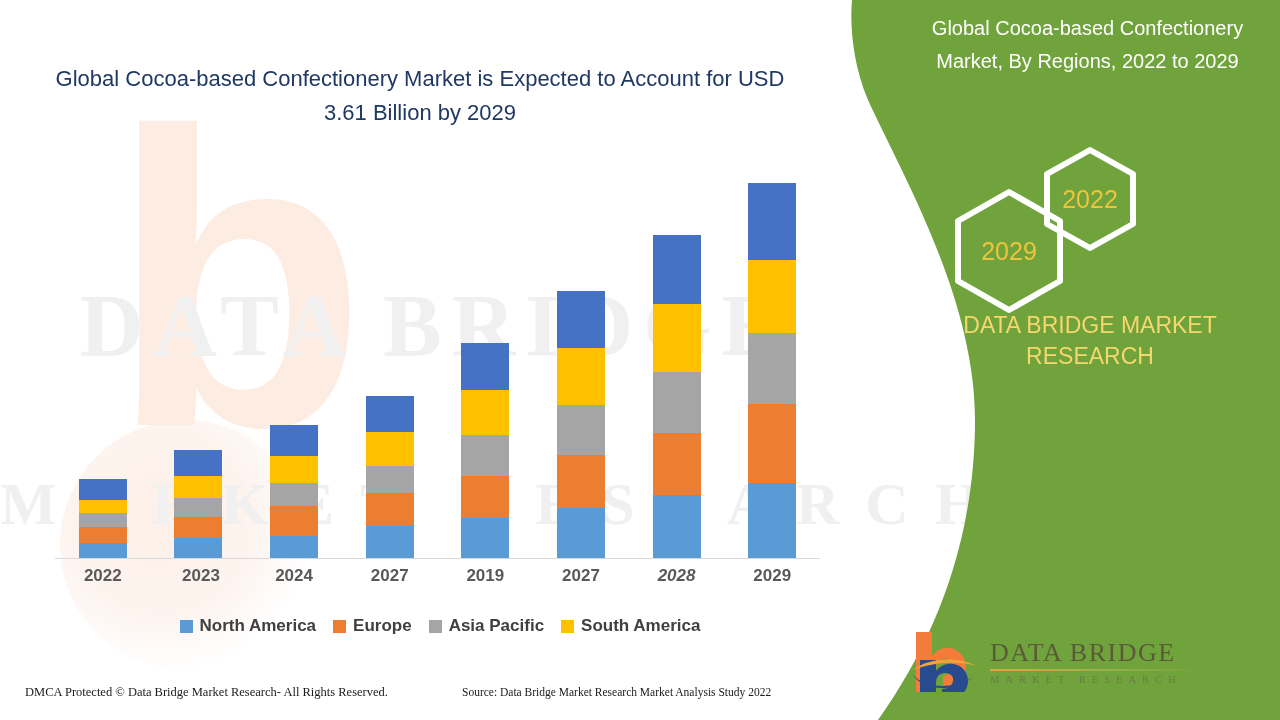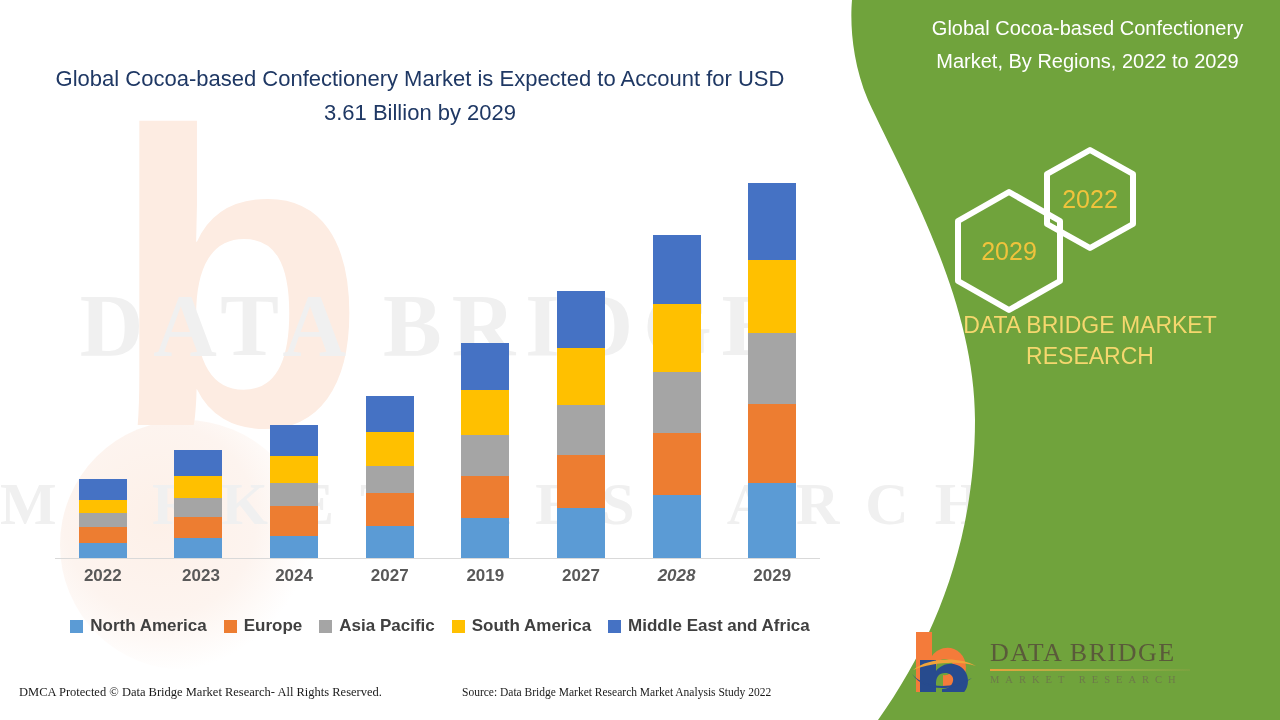--- a/index.html
+++ b/index.html
@@ -69,21 +69,21 @@
   #legend{
     position:absolute; left:55px; top:616px; width:770px;
     display:flex; justify-content:center; align-items:center; gap:17px;
   }
   .legend-item{display:flex;align-items:center;gap:7px;}
   .legend-swatch{width:13px;height:13px;display:inline-block;}
   .legend-label{font-size:17px;font-weight:700;color:#404040;white-space:nowrap;}
 
   
   #footer-dmca{
-    position:absolute; left:19px; top:685px;
+    position:absolute; left:25px; top:685px;
     font-family:"Liberation Serif", serif; font-size:12.5px; color:#1a1a1a;
   }
   #footer-source{
     position:absolute; left:462px; top:686px;
     font-family:"Liberation Serif", serif; font-size:11.5px; color:#1a1a1a;
   }
 
   
   #green-panel{
     position:absolute; left:0; top:0; width:1280px; height:720px; z-index:2;
@@ -230,24 +230,20 @@
         <span class="legend-swatch" style="background: rgb(237, 125, 49);"></span>
         <span class="legend-label">Europe</span>
       </div>
       <div class="legend-item">
         <span class="legend-swatch" style="background: rgb(165, 165, 165);"></span>
         <span class="legend-label">Asia Pacific</span>
       </div>
       <div class="legend-item">
         <span class="legend-swatch" style="background: rgb(255, 192, 0);"></span>
         <span class="legend-label">South America</span>
-      </div>
-      <div class="legend-item">
-        <span class="legend-swatch" style="background: rgb(69, 114, 196);"></span>
-        <span class="legend-label">Middle East and Africa</span>
       </div>
     </div>
 
   <div id="footer-dmca">DMCA Protected © Data Bridge Market Research- All Rights Reserved.</div>
   <div id="footer-source">Source: Data Bridge Market Research Market Analysis Study 2022</div>
 </div>
 
 <div id="green-panel">
   <svg width="1280" height="720" viewBox="0 0 1280 720" xmlns="http://www.w3.org/2000/svg">
     <path id="green-shape" d="M 852,0 L 1280,0 L 1280,720 L 878,720

